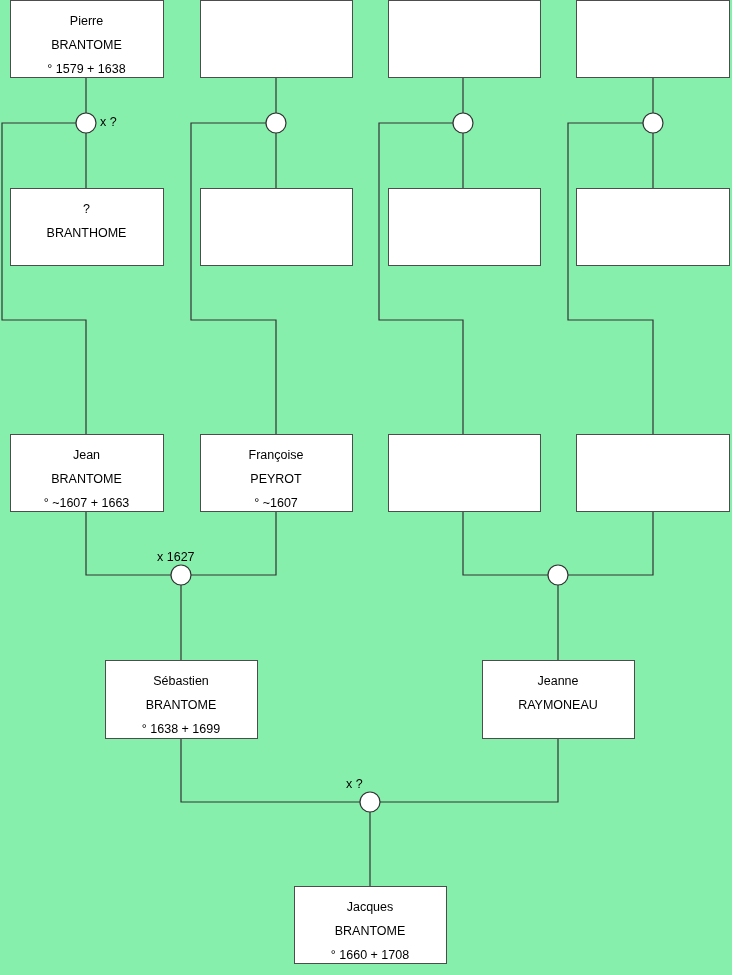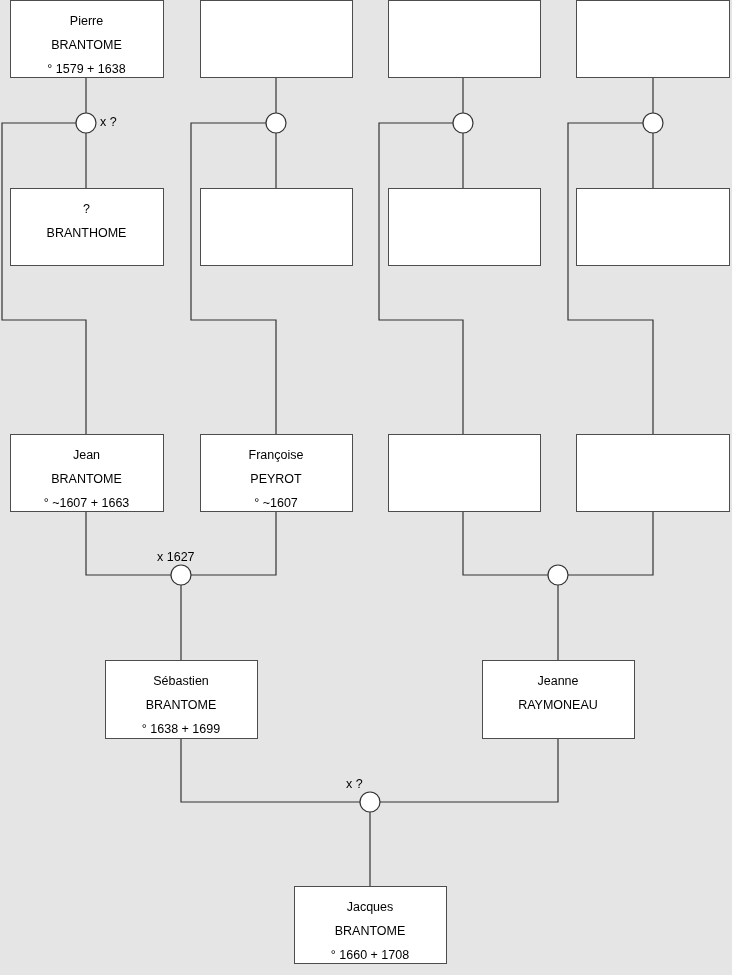--- a/index.html
+++ b/index.html
@@ -4,21 +4,21 @@
 <style>
   html, body {
     margin: 0;
     padding: 0;
     background: #ffffff;
   }
   #chart-root {
     position: relative;
     width: 732px;
     height: 975px;
-    background: #e5e5e5;
+    background: #86efac;
     font-family: "Liberation Sans", sans-serif;
   }
   svg#tree-svg {
     position: absolute;
     top: 0;
     left: 0;
     width: 740px;
     height: 975px;
     display: block;
   }

